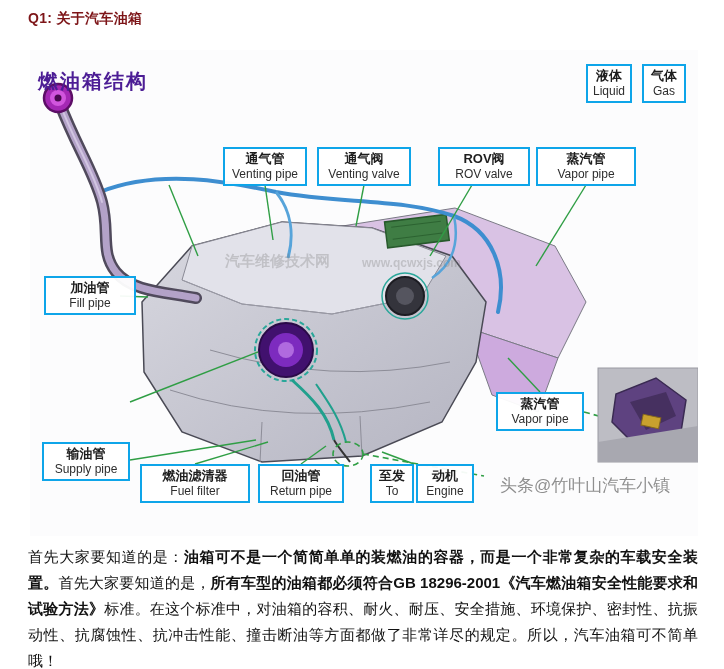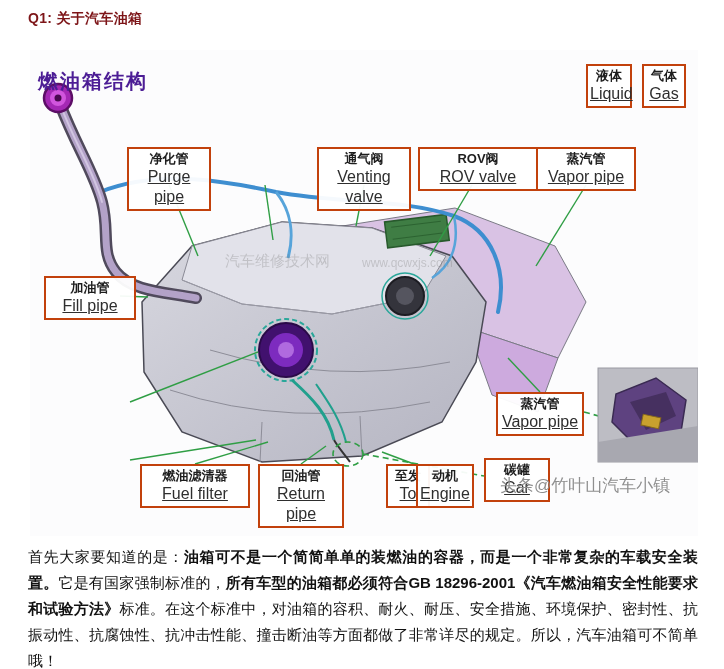--- a/index.html
+++ b/index.html
@@ -16,29 +16,29 @@
     position:absolute; left:30px; top:50px; width:668px; height:486px;
     background:#fcfcfd;
   }
   .fig-title {
     position:absolute; left:8px; top:6px; z-index:3;
     font-size:20px; font-weight:bold; color:#4c1d95; letter-spacing:2px;margin-top:12px;
   }
   svg.art { position:absolute; left:0; top:0; z-index:1; }
   .bgwm {
     position:absolute; z-index:2; color:#7d7d7d; opacity:.32; white-space:nowrap;
-    font-weight:normal;
+    font-weight:bold;
     text-align:center;
   }
   .lbl {
     position:absolute; z-index:4; background:rgba(255,255,255,.95);
-    border:2px solid #c2410c; text-align:center; padding:2px 2px; line-height:1.25;
+    border:2px solid #0ea5e9; text-align:center; padding:2px 2px; line-height:1.25;
   }
   .lbl .cn { font-size:13px; font-weight:bold; color:#1e1e1e; }
-  .lbl .en { font-size:16px; color:#2e2e2e;text-decoration:underline; }
+  .lbl .en { font-size:12px; color:#2e2e2e; }
   .watermark {
     position:absolute; left:470px; top:424px; z-index:6;
     font-size:17px; font-weight:normal; color:#8f8f8f; white-space:nowrap;
   }
   .body-text {
     position:absolute; left:28px; top:544px; width:670px;
     font-size:15px; line-height:26px; color:#111; text-align:justify;
   }
   .body-text .b { font-weight:bold; }
 </style>
@@ -151,66 +151,66 @@
 
     <div class="lbl" style="left:556px;top:14px;width:46px">
       <div class="cn">液体</div>
       <div class="en">Liquid</div>
     </div>
     <div class="lbl" style="left:612px;top:14px;width:44px">
       <div class="cn">气体</div>
       <div class="en">Gas</div>
     </div>
 
-    <div class="lbl" style="left:97px;top:97px;width:84px">
-      <div class="cn">净化管</div>
-      <div class="en">Purge pipe</div>
+    <div class="lbl" style="left:193px;top:97px;width:84px">
+      <div class="cn">通气管</div>
+      <div class="en">Venting pipe</div>
     </div>
     <div class="lbl" style="left:287px;top:97px;width:94px">
       <div class="cn">通气阀</div>
       <div class="en">Venting valve</div>
     </div>
-    <div class="lbl" style="left:388px;top:97px;width:120px">
+    <div class="lbl" style="left:408px;top:97px;width:92px">
       <div class="cn">ROV阀</div>
       <div class="en">ROV valve</div>
     </div>
     <div class="lbl" style="left:506px;top:97px;width:100px">
       <div class="cn">蒸汽管</div>
       <div class="en">Vapor pipe</div>
     </div>
 
     <div class="lbl" style="left:14px;top:226px;width:92px">
       <div class="cn">加油管</div>
       <div class="en">Fill pipe</div>
     </div>
+    <div class="lbl" style="left:12px;top:392px;width:88px">
+      <div class="cn">输油管</div>
+      <div class="en">Supply pipe</div>
+    </div>
 
     <div class="lbl" style="left:110px;top:414px;width:110px">
       <div class="cn">燃油滤清器</div>
       <div class="en">Fuel filter</div>
     </div>
     <div class="lbl" style="left:228px;top:414px;width:86px">
       <div class="cn">回油管</div>
       <div class="en">Return pipe</div>
     </div>
-    <div class="lbl" style="left:356px;top:414px;width:44px">
+    <div class="lbl" style="left:340px;top:414px;width:44px">
       <div class="cn">至发</div>
       <div class="en">To</div>
     </div>
     <div class="lbl" style="left:386px;top:414px;width:58px">
       <div class="cn">动机</div>
       <div class="en">Engine</div>
     </div>
 
     <div class="lbl" style="left:466px;top:342px;width:88px">
       <div class="cn">蒸汽管</div>
       <div class="en">Vapor pipe</div>
     </div>
-    <div class="lbl" style="left:454px;top:408px;width:66px">
-      <div class="cn">碳罐</div>
-      <div class="en">Car</div>
-    </div>
 
     <div class="watermark">头条@竹叶山汽车小镇</div>
   </div>
 
-  <p class="body-text"><span>首先大家要知道的是：</span><span class="b">油箱可不是一个简简单单的装燃油的容器，而是一个非常复杂的车载安全装置。</span><span>它是有国家强制标准的，</span><span class="b">所有车型的油箱都必须符合GB 18296-2001《汽车燃油箱安全性能要求和试验方法》</span><span>标准。在这个标准中，对油箱的容积、耐火、耐压、安全措施、环境保护、密封性、抗振动性、抗腐蚀性、抗冲击性能、撞击断油等方面都做了非常详尽的规定。所以，汽车油箱可不简单哦！</span></p>
+  <p class="body-text"><span>首先大家要知道的是：</span><span class="b">油箱可不是一个简简单单的装燃油的容器，而是一个非常复杂的车载安全装置。</span><span>首先大家要知道的是，</span><span class="b">所有车型的油箱都必须符合GB 18296-2001《汽车燃油箱安全性能要求和试验方法》</span><span>标准。在这个标准中，对油箱的容积、耐火、耐压、安全措施、环境保护、密封性、抗振动性、抗腐蚀性、抗冲击性能、撞击断油等方面都做了非常详尽的规定。所以，汽车油箱可不简单哦！</span></p>
 
 </div>
 
 </body></html>

